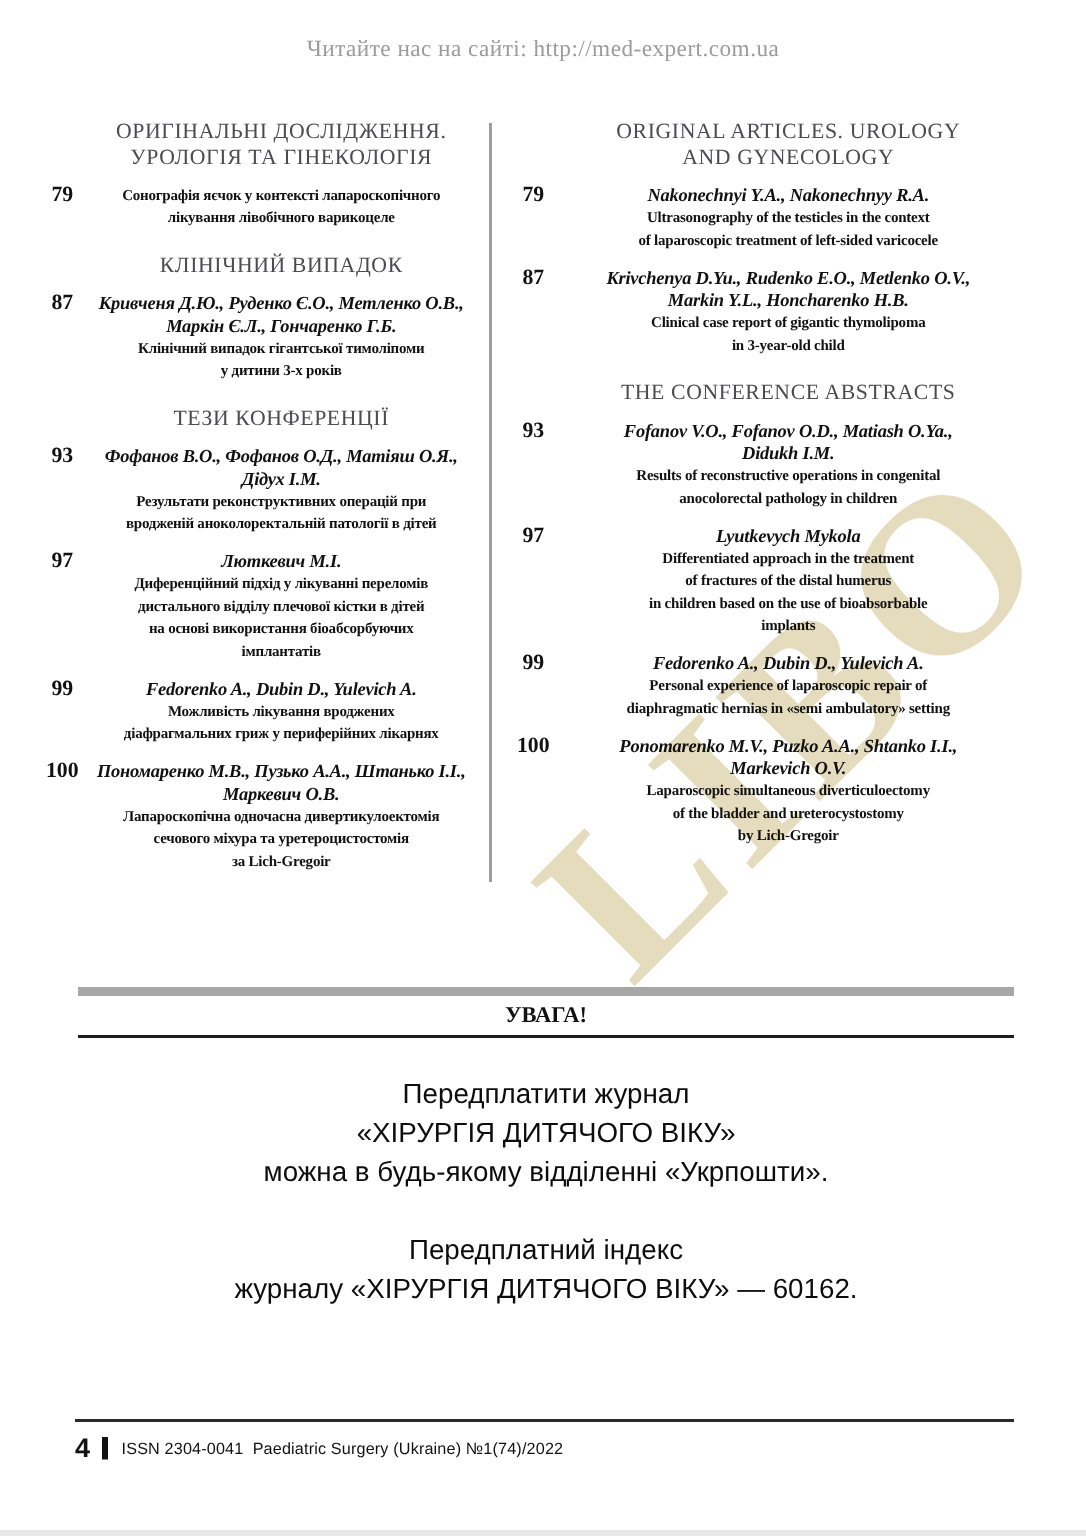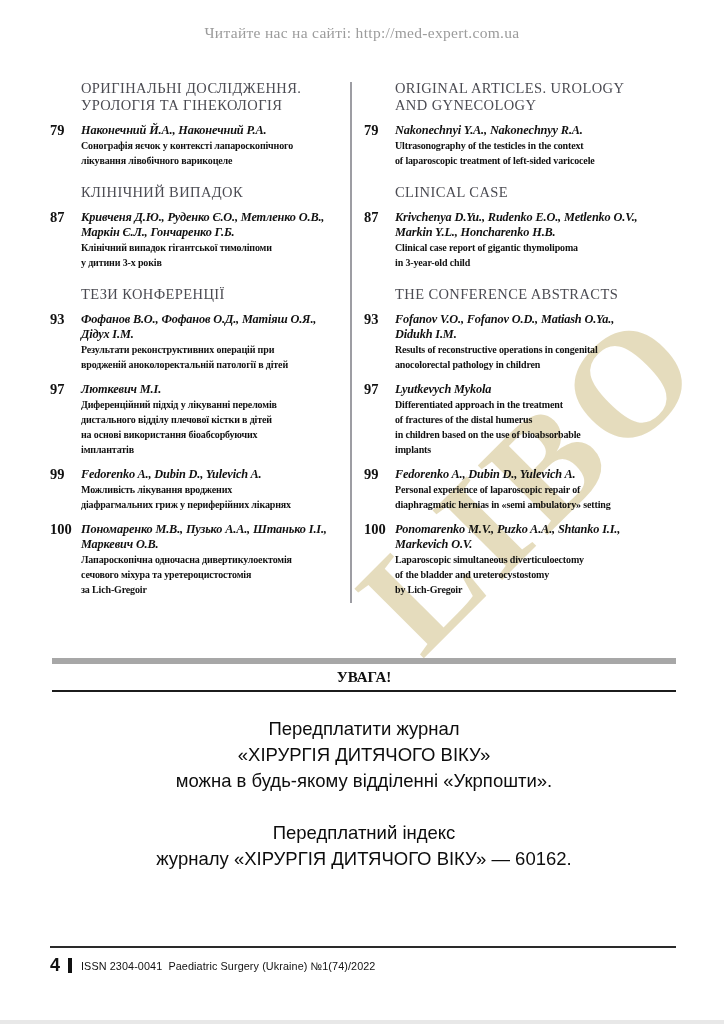--- a/index.html
+++ b/index.html
@@ -31,21 +31,22 @@
     font-weight:bold;
     letter-spacing:8px;
     color:rgba(203,185,123,0.50);
     z-index:0;
     user-select:none;
   }
   
   .toc{
     position:relative;z-index:1;
     display:flex;
-    margin:38px 44px 0 50px;
+    margin:38px 44px 0 26px;
+    text-align:center;
   }
   .toc-col{flex:1;}
   .toc-col.left{flex:0 0 292px;}
   .toc-col.right{flex:1;}
   .col-divider{
     flex:0 0 2px;
     background:#9d9da3;
     margin:2px 12px 4px 8px;
   }
   .section-heading{
@@ -134,21 +135,20 @@
 
   <div class="watermark">LIBO</div>
 
   <div class="toc">
     <div class="toc-col left" id="toc-left">
         <div class="section-heading">ОРИГІНАЛЬНІ ДОСЛІДЖЕННЯ.
 УРОЛОГІЯ ТА ГІНЕКОЛОГІЯ</div>
         <div class="entry">
           <div class="entry-num">79</div>
           <div class="entry-body">
-            <div class="entry-authors">Наконечний Й.А., Наконечний Р.А.</div>
             <div class="entry-title">Сонографія яєчок у контексті лапароскопічного
 лікування лівобічного варикоцеле</div>
           </div>
         </div>
         <div class="section-heading">КЛІНІЧНИЙ ВИПАДОК</div>
         <div class="entry">
           <div class="entry-num">87</div>
           <div class="entry-body">
             <div class="entry-authors">Кривченя Д.Ю., Руденко Є.О., Метленко О.В.,
 Маркін Є.Л., Гончаренко Г.Б.</div>
@@ -200,21 +200,20 @@
         <div class="section-heading">ORIGINAL ARTICLES. UROLOGY
 AND GYNECOLOGY</div>
         <div class="entry">
           <div class="entry-num">79</div>
           <div class="entry-body">
             <div class="entry-authors">Nakonechnyi Y.A., Nakonechnyy R.A.</div>
             <div class="entry-title">Ultrasonography of the testicles in the context
 of laparoscopic treatment of left-sided varicocele</div>
           </div>
         </div>
-        <div class="section-heading">CLINICAL CASE</div>
         <div class="entry">
           <div class="entry-num">87</div>
           <div class="entry-body">
             <div class="entry-authors">Krivchenya D.Yu., Rudenko E.O., Metlenko O.V.,
 Markin Y.L., Honcharenko H.B.</div>
             <div class="entry-title">Clinical case report of gigantic thymolipoma
 in 3-year-old child</div>
           </div>
         </div>
         <div class="section-heading">THE CONFERENCE ABSTRACTS</div>

